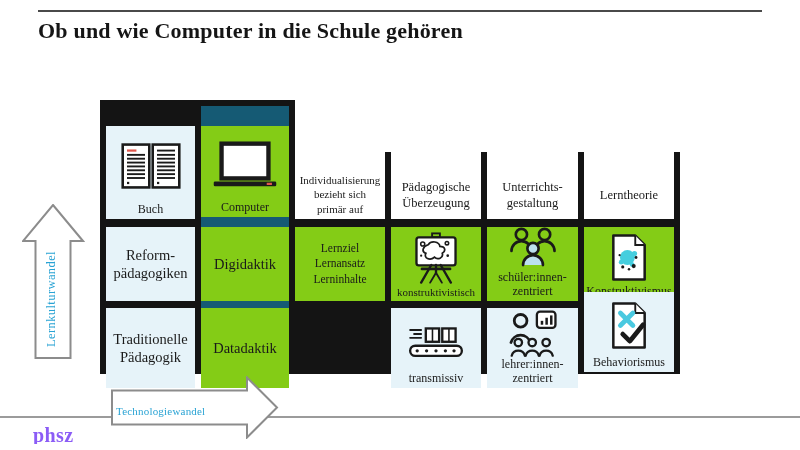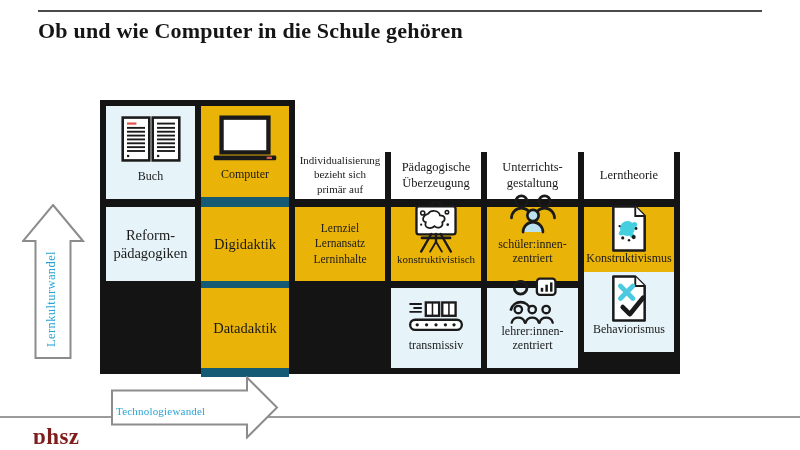--- a/index.html
+++ b/index.html
@@ -9,37 +9,37 @@
   
   .top-rule{left:38px;top:10px;width:724px;height:2px;background:#4a4a4a;}
   .title{left:38px;top:18px;font-size:22px;font-weight:bold;letter-spacing:.2px;color:#151515;white-space:nowrap;}
   
   .tower-frame{left:100px;top:100px;width:195px;height:274px;background:#141414;}
   .col2-teal{left:201px;top:106px;width:88px;height:271px;background:#155a74;}
   .grid-frame{left:289px;top:199px;width:391px;height:175px;background:#141414;}
   .hbar{top:152px;width:6px;height:47px;background:#141414;}
   
   .cell{position:absolute;display:flex;flex-direction:column;align-items:center;justify-content:center;
-        text-align:center;white-space:pre-line;line-height:1.2;}
+        text-align:center;white-space:pre-line;line-height:1.2;margin-top:20px;}
   .light{background:#e6f3f9;}
-  .medium{background:#eab308;}
+  .medium{background:#84cc16;}
   .hdrcell{background:#fff;font-size:12.5px;line-height:1.28;}
   .rowlabel{font-size:14.5px;line-height:1.25;}
   .listcell{font-size:11.5px;line-height:1.35;justify-content:center;}
   .iconcell{justify-content:flex-end;}
   .icon-wrap{flex:1;display:flex;align-items:center;justify-content:center;padding-top:3px;}
-  .caption{font-size:12px;line-height:1.12;padding-bottom:16px;white-space:pre-line;}
+  .caption{font-size:12px;line-height:1.12;padding-bottom:3px;white-space:pre-line;}
   .caption.tight{font-size:11px;white-space:nowrap;}
   .nowrap{white-space:nowrap;}
   
   .v-arrow-label{left:44px;top:240px;width:18px;height:118px;writing-mode:vertical-rl;transform:rotate(180deg);
       font-size:12.5px;color:#29a3d4;letter-spacing:.4px;text-align:center;}
   .h-arrow-label{left:116px;top:405px;width:128px;font-size:11px;color:#29a3d4;letter-spacing:.2px;}
   .bottom-rule{left:0;top:416px;width:800px;height:2px;background:#9b9b9b;}
-  .logo{left:33px;top:424px;font-size:23px;font-weight:bold;letter-spacing:.4px;color:#7f1d1d;}
+  .logo{left:33px;top:424px;font-size:20px;font-weight:bold;letter-spacing:.4px;color:#8b5cf6;}
   svg{display:block;}
 </style>
 </head>
 <body>
 
 <div class="page">
 
   <div class="abs top-rule"></div>
   <div class="abs title">Ob und wie Computer in die Schule gehören</div>
 
@@ -180,20 +180,24 @@
             <circle cx="16" cy="42" r="2"></circle>
           <circle cx="33" cy="30" r="1.8"></circle>
             <circle cx="12" cy="27" r="1.4"></circle>
             <circle cx="24" cy="45" r="1.6"></circle>
         </g>
       </svg>
     </span>
     <span class="caption nowrap">Konstruktivismus</span>
   </div>
 
+  <div class="cell light rowlabel" style="left:106px;top:288px;width:89px;height:80px">
+    <span>Traditionelle
+Pädagogik</span>
+  </div>
   <div class="cell medium rowlabel" style="left:201px;top:288px;width:88px;height:80px">
     <span>Datadaktik</span>
   </div>
 
   <div class="cell light iconcell" style="left:391px;top:288px;width:90px;height:80px">
     <span class="icon-wrap">
       <svg viewBox="0 0 74 48" width="58" height="38">
         <g fill="#fff" stroke="#1a1a1a" stroke-width="3">
           <rect x="24" y="8" width="17" height="17"></rect>
             <rect x="45" y="8" width="17" height="17"></rect>

